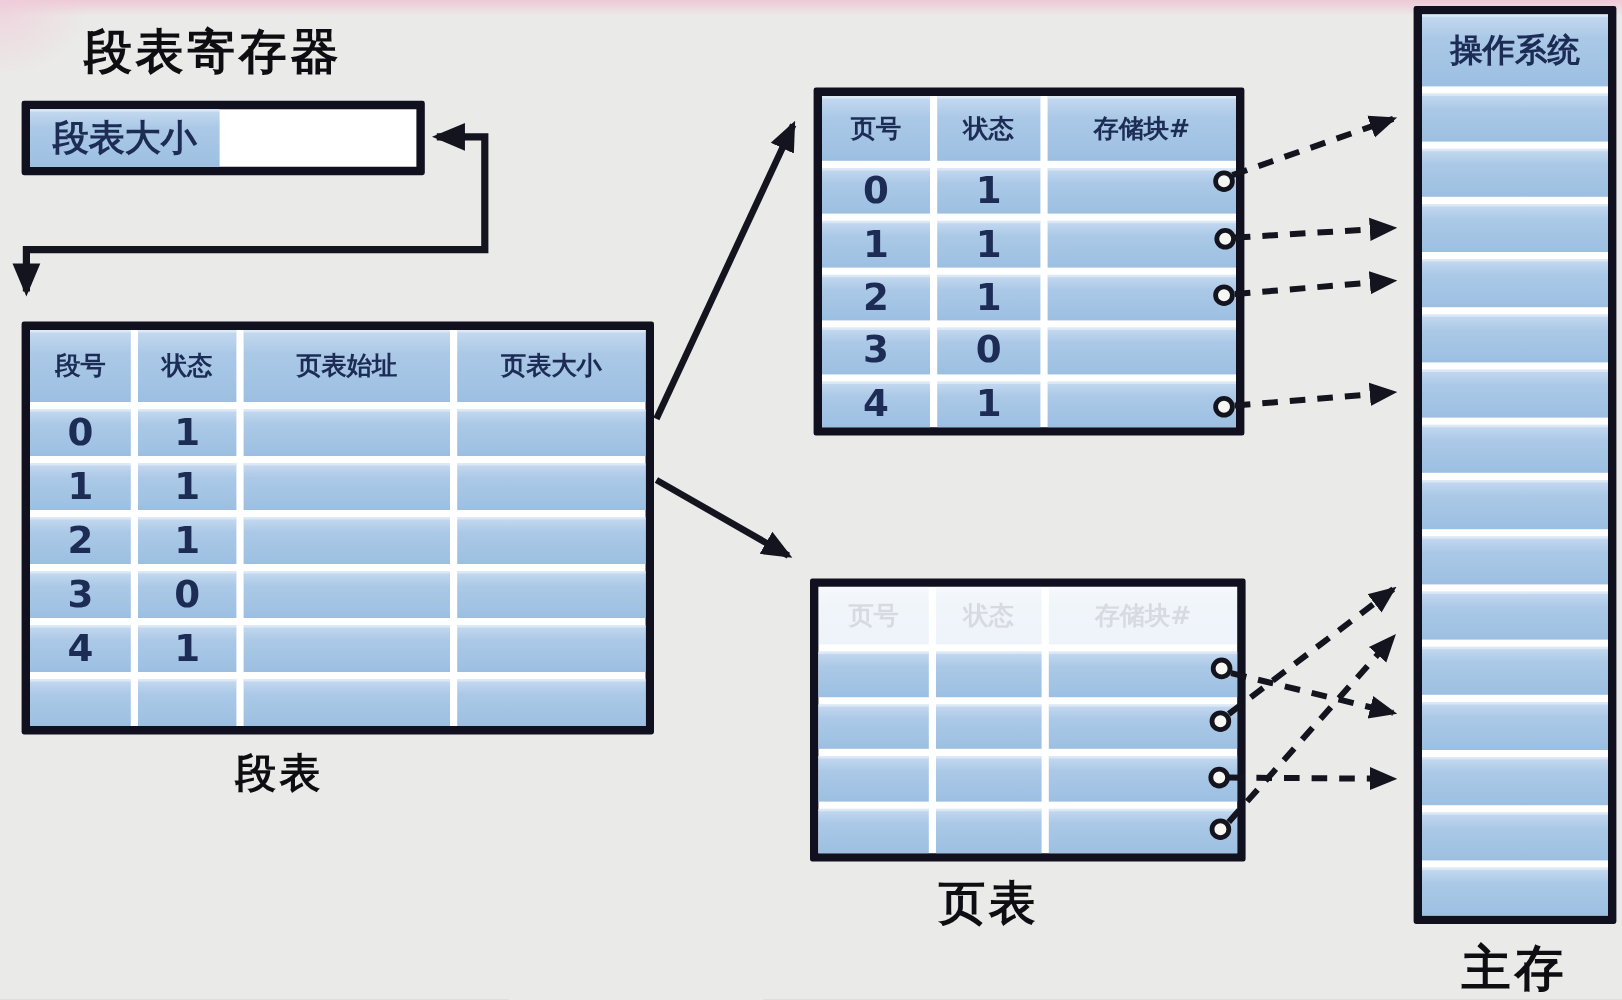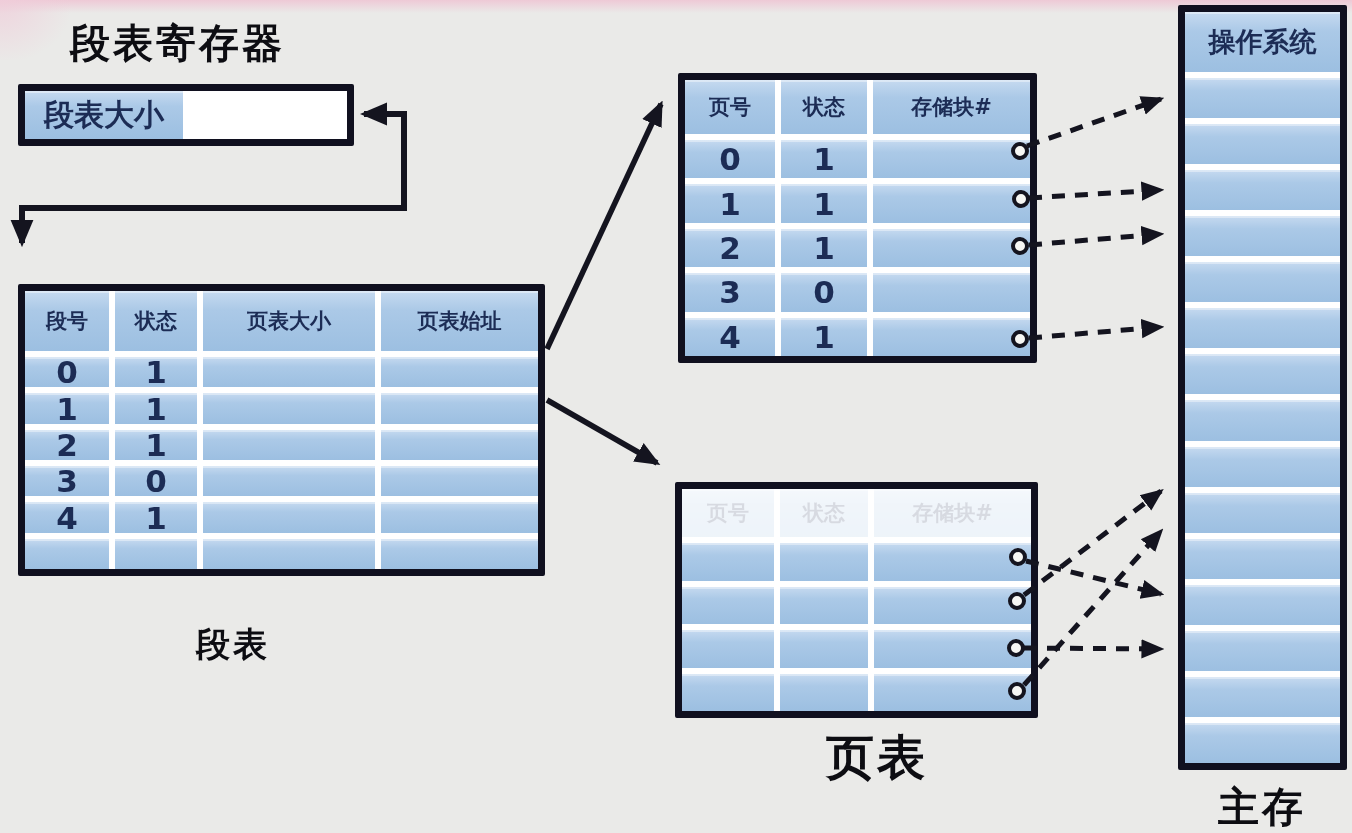--- a/index.html
+++ b/index.html
@@ -27,58 +27,58 @@
     box-shadow:inset 0 2px 0 rgba(255,255,255,0.40);
     display:flex; align-items:center; justify-content:center;
     color:#1c2c55; font-weight:bold; overflow:hidden; white-space:nowrap;
   }
   .hdr  { font-size:21px; }
   .num  { font-size:31px; }
   .faint{ opacity:0.17; }
   .register { left:18px; top:84px; width:336px; height:62px;
               grid-template-columns:158px 1fr; }
   .register .c { font-size:30px; }
-  .seg { left:18px; top:284px; width:527px; height:292px;
+  .seg { left:18px; top:268px; width:527px; height:344px;
          grid-template-columns:84px 82px 172px 1fr;
          grid-template-rows:60px repeat(6, 1fr); }
   .pt-top { left:678px; top:73px; width:359px; height:290px;
             grid-template-columns:90px 86px 1fr;
             grid-template-rows:54px repeat(5, 1fr); }
   .pt-bottom { left:675px; top:482px; width:363px; height:236px;
                grid-template-columns:92px 88px 1fr;
                grid-template-rows:48px repeat(4, 1fr); }
   .mem { left:1178px; top:5px; width:169px; height:765px;
          grid-template-columns:1fr;
          grid-template-rows:60px repeat(15, 1fr); }
   .mem .c { font-size:27px; }
   .lbl { position:absolute; color:#0d0d12; font-weight:bold; letter-spacing:3px; }
   .reg-title { left:70px;  top:16px;  font-size:40px;text-align:right; }
   .seg-label { left:196px; top:622px; font-size:34px; }
-  .pt-label  { left:826px; top:726px; font-size:48px;text-align:center; }
+  .pt-label  { left:782px; top:726px; font-size:39px;text-align:center; }
   .mem-label { left:1218px;top:780px; font-size:41px; }
   .overlay { position:absolute; left:0; top:0; pointer-events:none; }
 </style>
 </head>
 <body>
 
 <div class="stage">
   <div class="pink-top"></div>
   <div class="pink-corner"></div>
 
   <div class="lbl reg-title">段表寄存器</div>
 
   <div class="tbl register">
     <div class="c">段表大小</div>
   </div>
 
   <div class="tbl seg">
     <div class="c hdr">段号</div>
     <div class="c hdr">状态</div>
+    <div class="c hdr">页表始址</div>
     <div class="c hdr">页表大小</div>
-    <div class="c hdr">页表始址</div>
 
     <div class="c num">0</div>
     <div class="c num">1</div>
     <div class="c"></div>
     <div class="c"></div>
 
     <div class="c num">1</div>
     <div class="c num">1</div>
     <div class="c"></div>
     <div class="c"></div>

